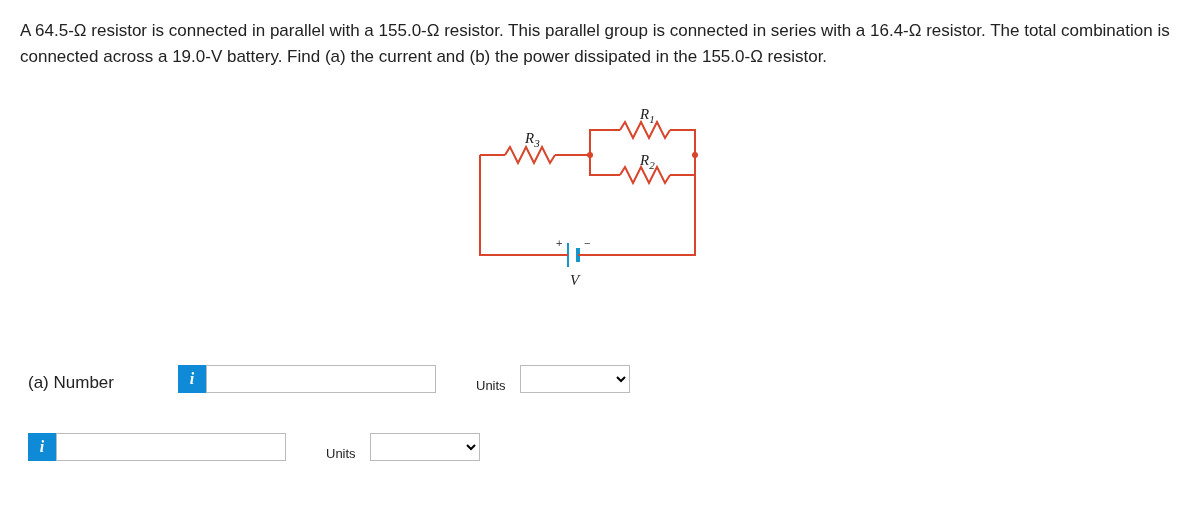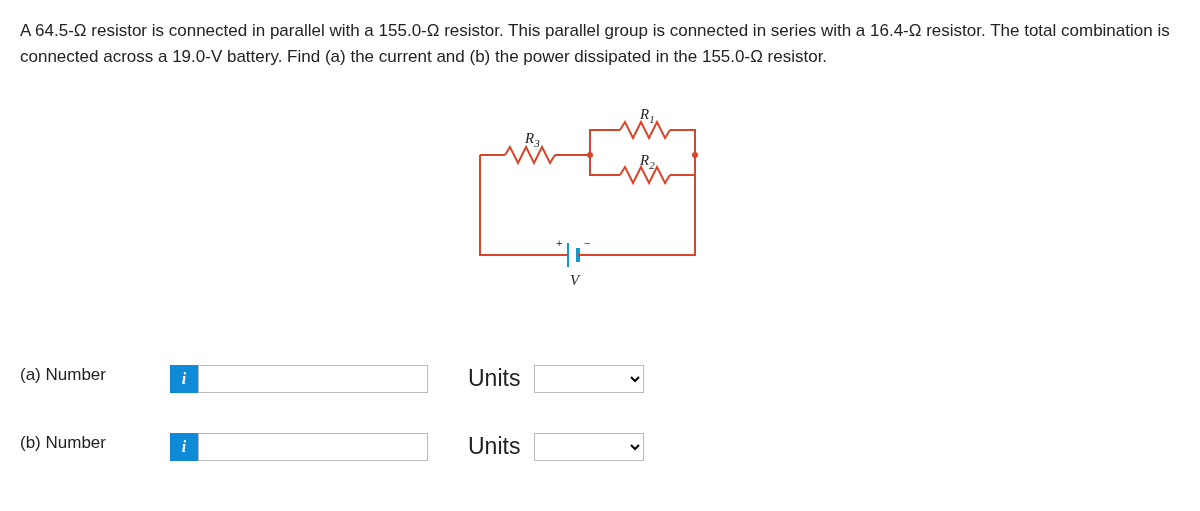--- a/index.html
+++ b/index.html
@@ -16,22 +16,22 @@
     margin-bottom: 36px;
   }
   .circuit-wrap {
     display: flex;
     justify-content: center;
     margin-bottom: 60px;
   }
   svg { display: block; }
   .answer-row {
     display: flex;
-    align-items: flex-start;
-    margin: 30px 0 40px 0;
+    align-items: flex-end;
+    margin: 30px 0 40px 8px;
   }
   .part-label {
     width: 150px;
     font-size: 17px;
   }
   .info-box {
     width: 28px;
     height: 28px;
     background: #0f8ad6;
     color: #fff;
@@ -48,21 +48,21 @@
     width: 230px;
     height: 28px;
     border: 1px solid #bbb;
     padding: 0 6px;
     font-size: 15px;
     box-sizing: border-box;
   }
   .units-label {
     margin-left: 40px;
     margin-right: 14px;
-    font-size: 23px;
+    font-size: 13px;
   }
   .units-select {
     width: 110px;
     height: 28px;
     border: 1px solid #bbb;
     background: #fff;
     font-size: 15px;
     box-sizing: border-box;
   }
 </style>
@@ -131,20 +131,19 @@
   <div class="part-label">(a)   Number</div>
   <div class="info-box">i</div>
   <input class="num-input" type="text" style="">
   <div class="units-label">Units</div>
   <select class="units-select">
     <option></option>
   </select>
 </div>
 
 <div class="answer-row">
-  <div class="part-label">(b)   Number</div>
   <div class="info-box">i</div>
   <input class="num-input" type="text" style="">
   <div class="units-label">Units</div>
   <select class="units-select">
     <option></option>
   </select>
 </div>
 
 </body></html>

